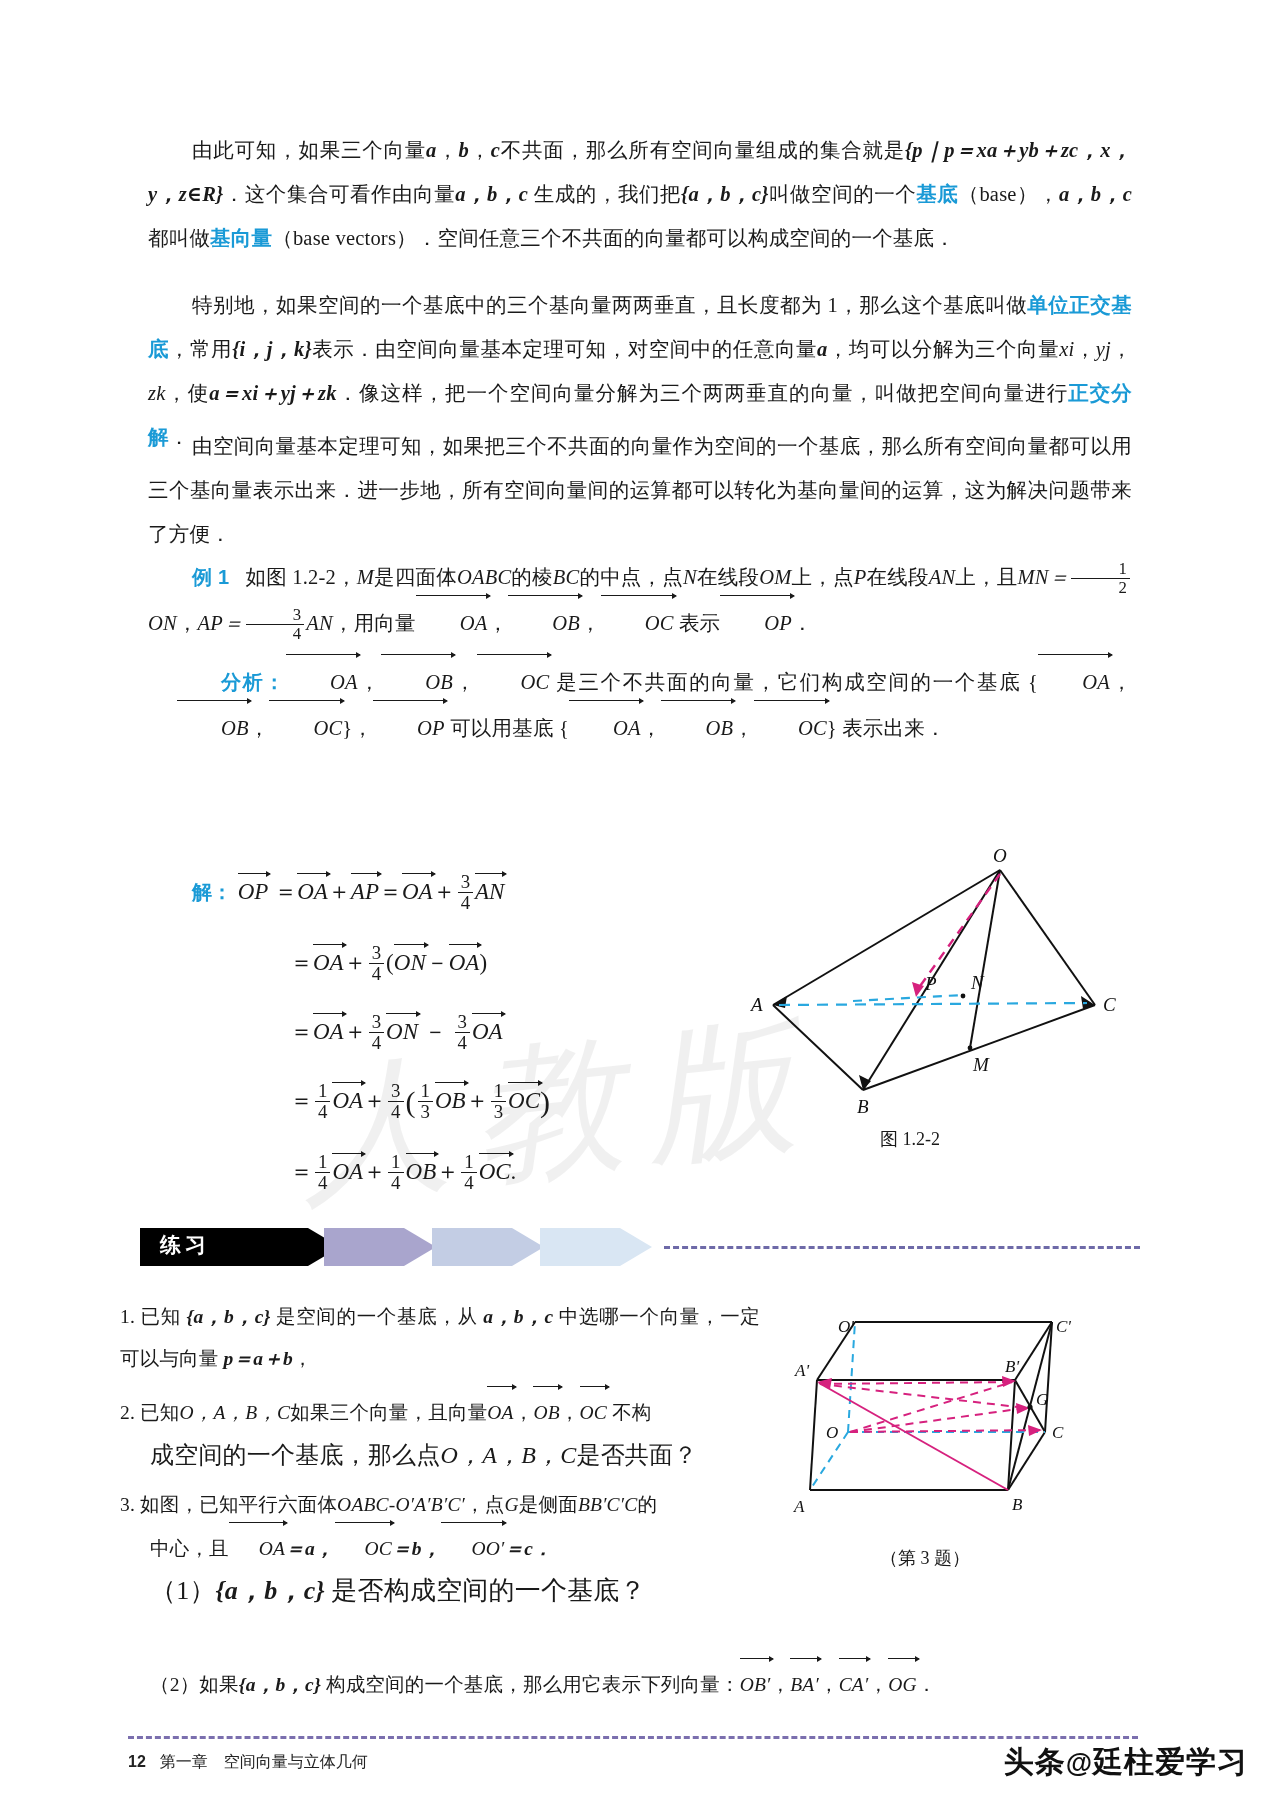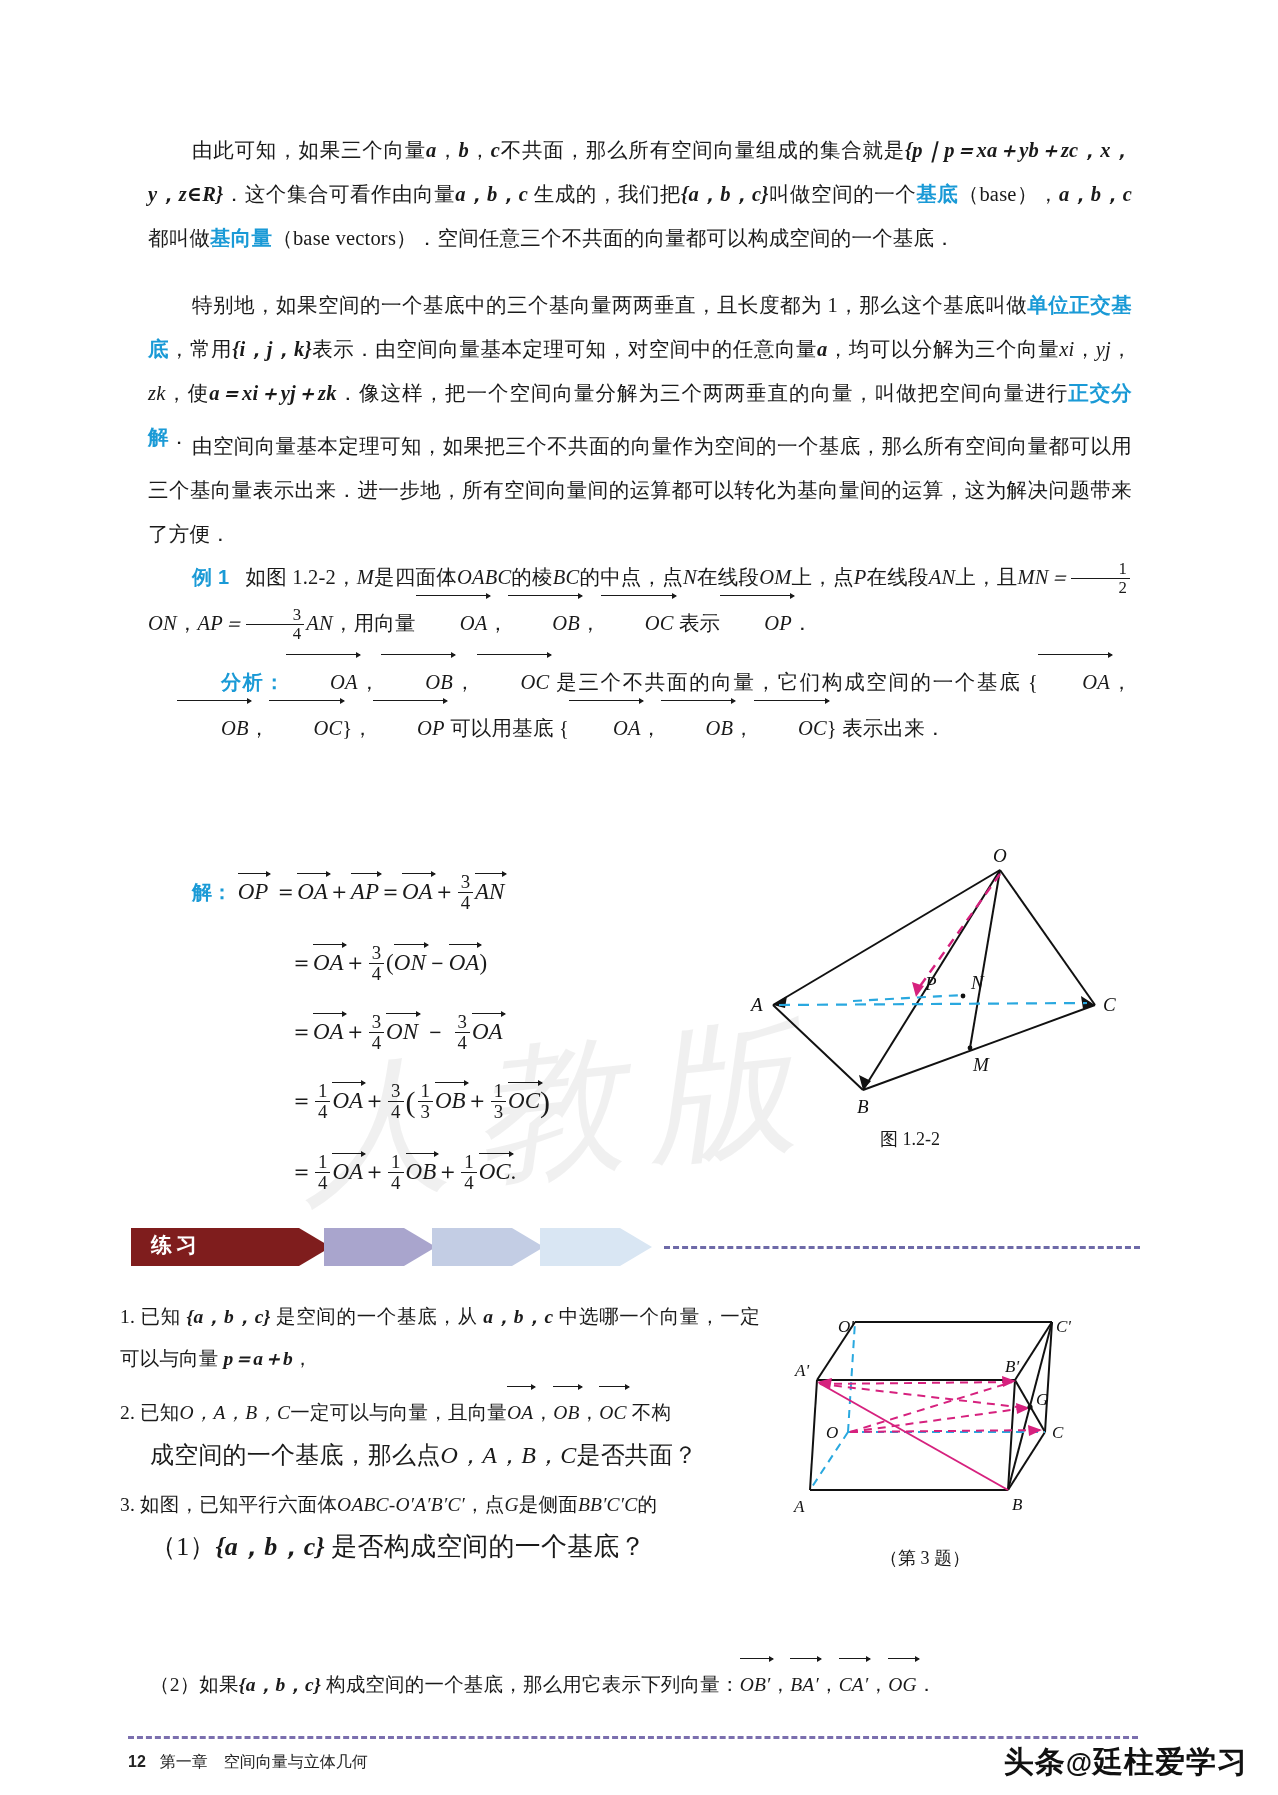--- a/index.html
+++ b/index.html
@@ -184,21 +184,21 @@
           <text x="368" y="166">C</text>
           <text x="238" y="226">M</text>
           <text x="236" y="144">N</text>
           <text x="190" y="145">P</text>
         </g>
       </svg>
     </div>
     <div class="fig-cap" style="left:880px; top:1127px;">图 1.2-2</div>
 
     <div class="banner">
-      <div class="chev" style="left:3px; width:200px; background:#7f1d1d;
+      <div class="chev" style="left:12px; width:200px; background:#000000;
            clip-path:polygon(0 0, 168px 0, 200px 19px, 168px 38px, 0 38px);">
         <span class="chev-txt">练习</span>
       </div>
       <div class="chev" style="left:196px; width:112px; background:#a9a5cd;
            clip-path:polygon(0 0, 80px 0, 112px 19px, 80px 38px, 0 38px);"></div>
       <div class="chev" style="left:304px; width:112px; background:#c3cde4;
            clip-path:polygon(0 0, 80px 0, 112px 19px, 80px 38px, 0 38px);"></div>
       <div class="chev" style="left:412px; width:112px; background:#d9e6f3;
            clip-path:polygon(0 0, 80px 0, 112px 19px, 80px 38px, 0 38px);"></div>
       <div class="dashline" style="left:536px; width:476px;"></div>
@@ -207,31 +207,34 @@
     <div class="blk" style="left:120px; top:1296px; width:640px;">
       <p class="para" style="font-size:19.5px; line-height:42px;">
         <span>1.</span>
         <span>已知</span>&nbsp;<span class="bi">{a，b，c}</span>&nbsp;<span>是空间的一个基底，从</span>&nbsp;<span class="bi">a，b，c</span>&nbsp;<span>中选哪一个向量，一定可以与向量</span>&nbsp;<span class="bi">p＝a＋b</span><span>，</span>
       </p>
     </div>
 
     <div class="blk" style="left:120px; top:1390px; width:660px;">
       <p class="para" style="font-size:19.5px; line-height:42px;">
         <span>2.</span>
-        <span>已知</span><span class="it">O，A，B，C</span><span>一定可以与向量，且向量</span><span class="vec">OA</span>，<span class="vec">OB</span>，<span class="vec">OC</span>&nbsp;<span>不构</span>
+        <span>已知</span><span class="it">O，A，B，C</span><span>如果三个向量，且向量</span><span class="vec">OA</span>，<span class="vec">OB</span>，<span class="vec">OC</span>&nbsp;<span>不构</span>
       </p>
       <p class="para" style="font-size:24px; line-height:42px; text-indent:30px;">
         <span>成空间的一个基底，那么点</span><span class="it">O，A，B，C</span><span>是否共面？</span>
       </p>
     </div>
 
     <div class="blk" style="left:120px; top:1484px; width:660px;">
       <p class="para" style="font-size:19.5px; line-height:42px;">
         <span>3.</span>
         <span>如图，已知平行六面体</span><span class="it">OABC-O′A′B′C′</span><span>，点</span><span class="it">G</span><span>是侧面</span><span class="it">BB′C′C</span><span>的</span>
+      </p>
+      <p class="para" style="font-size:19.5px; line-height:42px; text-indent:30px;">
+        <span>中心，且</span><span class="vec">OA</span><span class="bi">＝a，</span><span class="vec">OC</span><span class="bi">＝b，</span><span class="vec">OO′</span><span class="bi">＝c．</span>
       </p>
       <p class="para" style="font-size:26px; line-height:42px; text-indent:30px;">
         <span>（1）</span><span class="bi">{a，b，c}</span>&nbsp;<span>是否构成空间的一个基底？</span>
       </p>
     </div>
 
     <div class="blk" style="left:150px; top:1662px; width:1000px;">
       <p class="para" style="font-size:19.5px; line-height:42px;">
         <span>（2）如果</span><span class="bi">{a，b，c}</span>&nbsp;<span>构成空间的一个基底，那么用它表示下列向量：</span><span class="vec">OB′</span>，<span class="vec">BA′</span>，<span class="vec">CA′</span>，<span class="vec">OG</span><span>．</span>
       </p>

